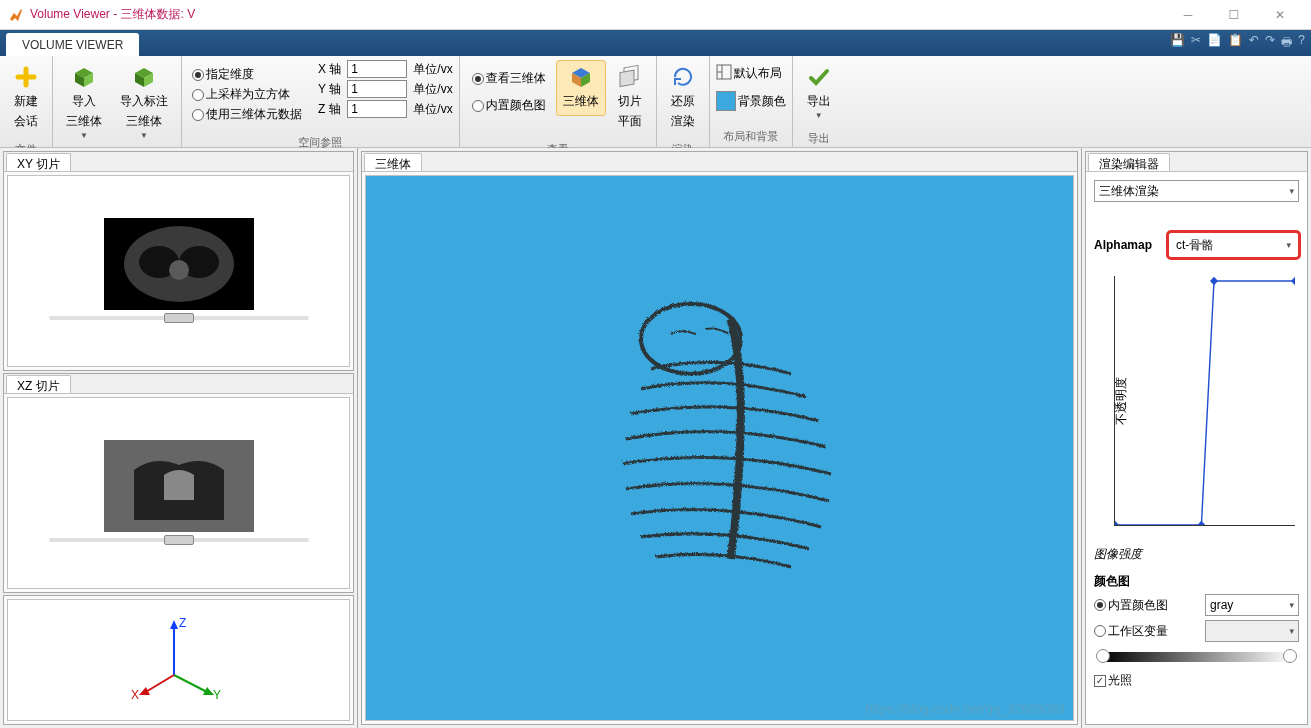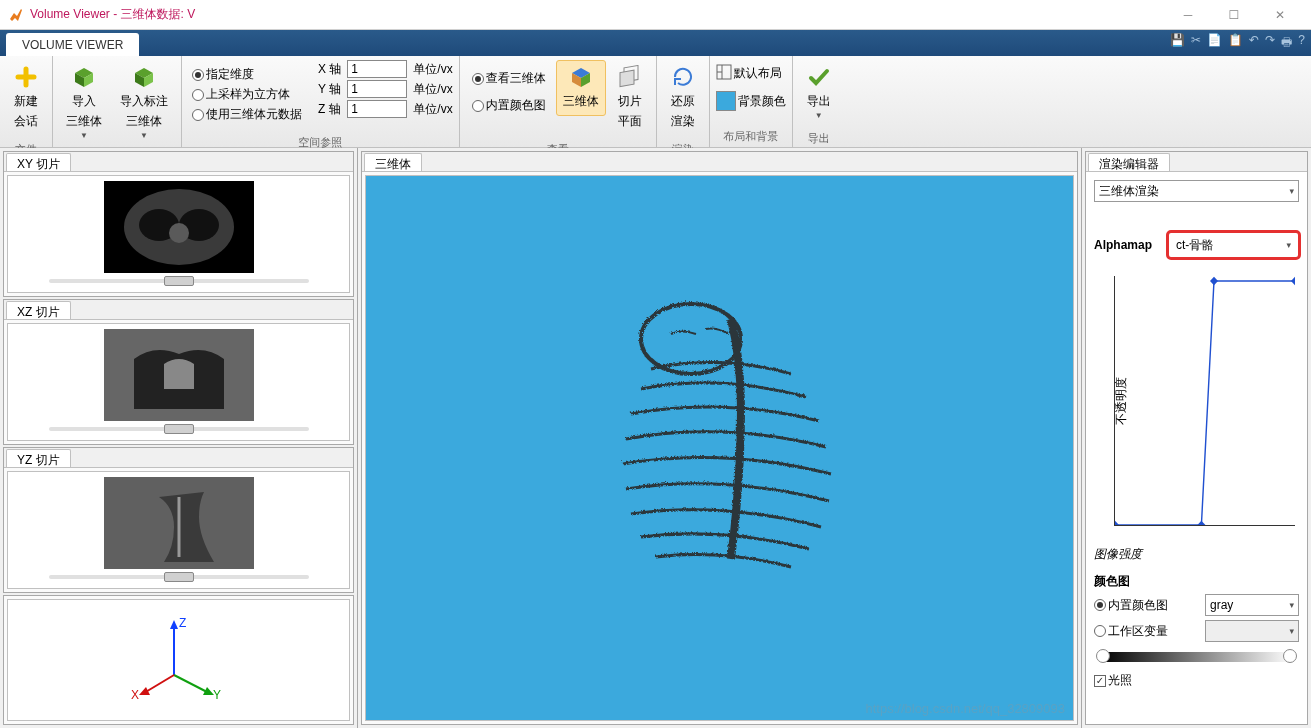--- a/index.html
+++ b/index.html
@@ -314,37 +314,20 @@
               <path d="M30 30 Q50 15 75 25 Q100 15 120 30 L120 80 L30 80 Z" fill="#222"></path>
               <path d="M60 35 Q75 25 90 35 L90 60 L60 60 Z" fill="#888"></path>
             </svg>
         </div>
         <div class="scroll-track">
             <div class="scroll-thumb"></div>
           </div>
       </div>
     </div>
 
-    <div class="panel-box slice-box">
-      <div class="panel-tabrow">
-          <div class="tab">YZ 切片</div>
-        </div>
-      <div class="panel-body">
-        <div class="slice-img" style="background:#555;">
-          <svg width="150" height="92">
-              <rect width="150" height="92" fill="#606060"></rect>
-              <path d="M55 20 Q70 30 70 50 Q70 70 60 85 L110 85 Q95 60 95 40 Q95 25 100 15 Z" fill="#3a3a3a"></path>
-              <path d="M75 20 L75 80" stroke="#999" stroke-width="3"></path>
-            </svg>
-        </div>
-        <div class="scroll-track">
-            <div class="scroll-thumb"></div>
-          </div>
-      </div>
-    </div>
 
     <div class="panel-box orient-box">
       <div class="panel-body">
         <div class="axes-canvas">
           <svg width="100" height="90">
             <line x1="45" y1="60" x2="45" y2="10" stroke="#1040ff" stroke-width="2"></line>
               <polygon points="45,5 41,14 49,14" fill="#1040ff"></polygon>
             <line x1="45" y1="60" x2="80" y2="78" stroke="#10a010" stroke-width="2"></line>
               <polygon points="85,80 74,80 78,72" fill="#10a010"></polygon>
             <line x1="45" y1="60" x2="15" y2="78" stroke="#d01010" stroke-width="2"></line>

